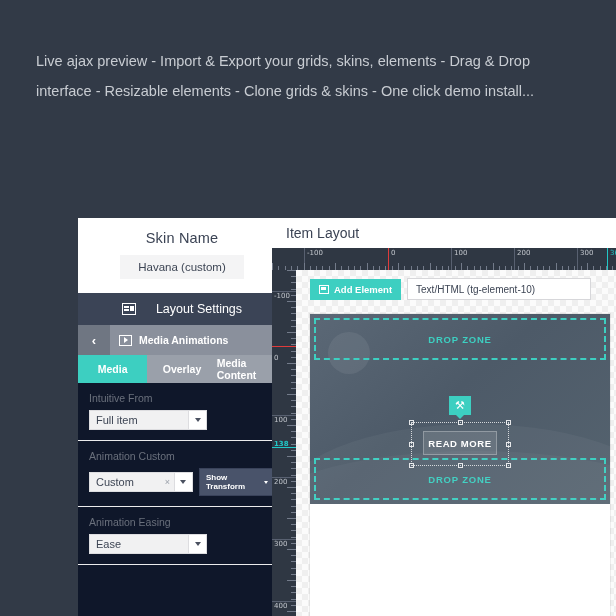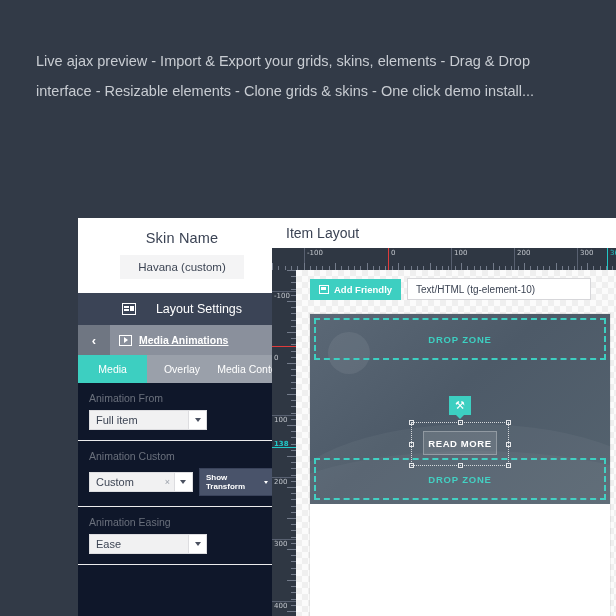--- a/index.html
+++ b/index.html
@@ -71,37 +71,37 @@
     display:flex; align-items:center; height: 30px;
     background: #8a909c;
   }
   .bc-back {
     width: 32px; height: 30px; background: #6f7682;
     display:flex; align-items:center; justify-content:center;
     color: #fff; font-size: 13px; font-weight: 600;
   }
   .bc-main {
     flex:1; display:flex; align-items:center; gap:7px;
-    padding-left: 9px; color:#fff; font-size: 10.5px; font-weight:600;text-decoration:underline;
+    padding-left: 9px; color:#fff; font-size: 10.5px; font-weight:600;
   }
   .play-icon {
     width: 13px; height: 11px; border: 1.4px solid #fff;
     display:flex; align-items:center; justify-content:center;
   }
   .play-icon::after {
     content:""; width:0; height:0;
     border-left: 4px solid #fff;
     border-top: 3px solid transparent;
     border-bottom: 3px solid transparent;
   }
 
   .tabs { display:flex; height: 28px; }
   .tab {
     flex:1; display:flex; align-items:center; justify-content:center;
-    font-size: 10.5px; color:#fff; font-weight:400; background:#9aa0aa;
+    font-size: 10.5px; color:#fff; font-weight:700; background:#9aa0aa;
   }
   .tab.active { background: #3dcfc1; }
 
   .field { padding: 9px 11px 10px; border-bottom: 1px solid #ebebec; }
   .field-label { font-size: 10.5px; color: #6a707c; margin-bottom: 6px; }
   .row { display:flex; align-items:center; gap: 6px; }
   .select {
     display:flex; align-items:center; background:#f1f1f2;
     border: 1px solid #dddde0; height: 20px; position:relative;
   }
@@ -307,21 +307,21 @@
     </div>
 
     <div class="tabs">
       <div class="tab active">Media</div>
       <div class="tab">Overlay</div>
       <div class="tab">Media Content</div>
     </div>
 
 
     <div class="field">
-      <div class="field-label">Animation From</div>
+      <div class="field-label">Intuitive From</div>
       <div class="row">
         <div class="select sel-wide">
           <span class="val">Full item</span>
           <span class="caret"></span>
         </div>
       </div>
     </div>
 
     <div class="field">
       <div class="field-label">Animation Custom</div>
@@ -444,21 +444,21 @@
           <span class="rv-tickmin" style="top: 328.6px; width: 5px;"></span>
           <span class="rv-tickmin" style="top: 334.8px; width: 5px;"></span>
           <span class="rv-tickmin" style="top: 341px; width: 9px;"></span>
         </div>
 
       <div class="canvas">
 
         <div class="toolbar">
           <div class="add-element">
             <span class="ae-icon"></span>
-            <span>Add Friendly</span>
+            <span>Add Element</span>
           </div>
           <div class="element-select">
             <span>Text/HTML (tg-element-10)</span>
           </div>
         </div>
 
         <div class="post-card">
           <div class="media-block">
             <div class="circle-deco"></div>
 

